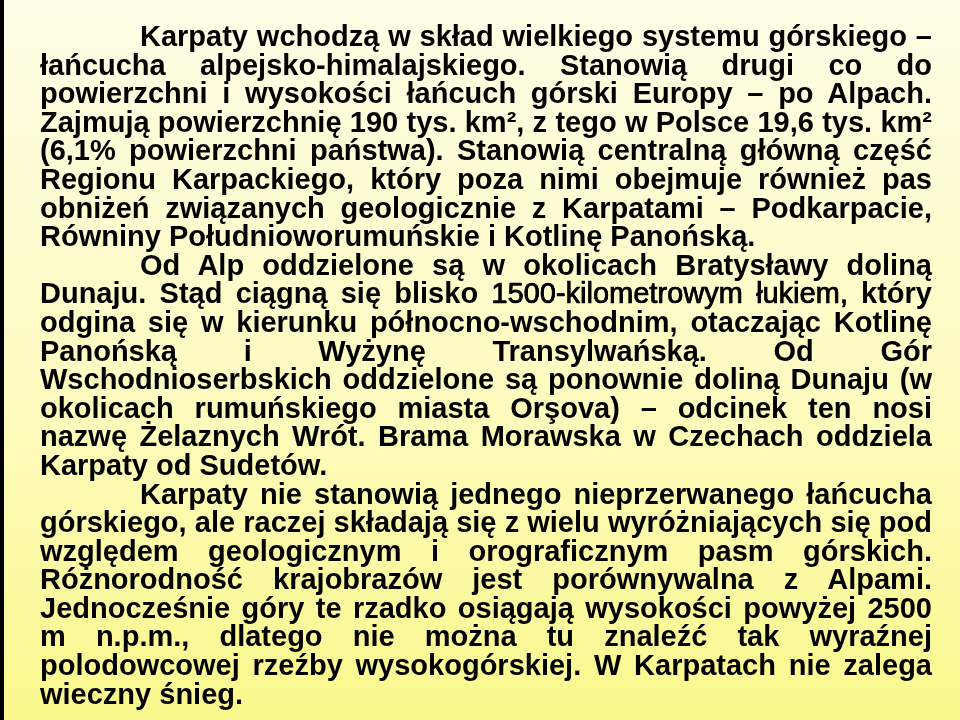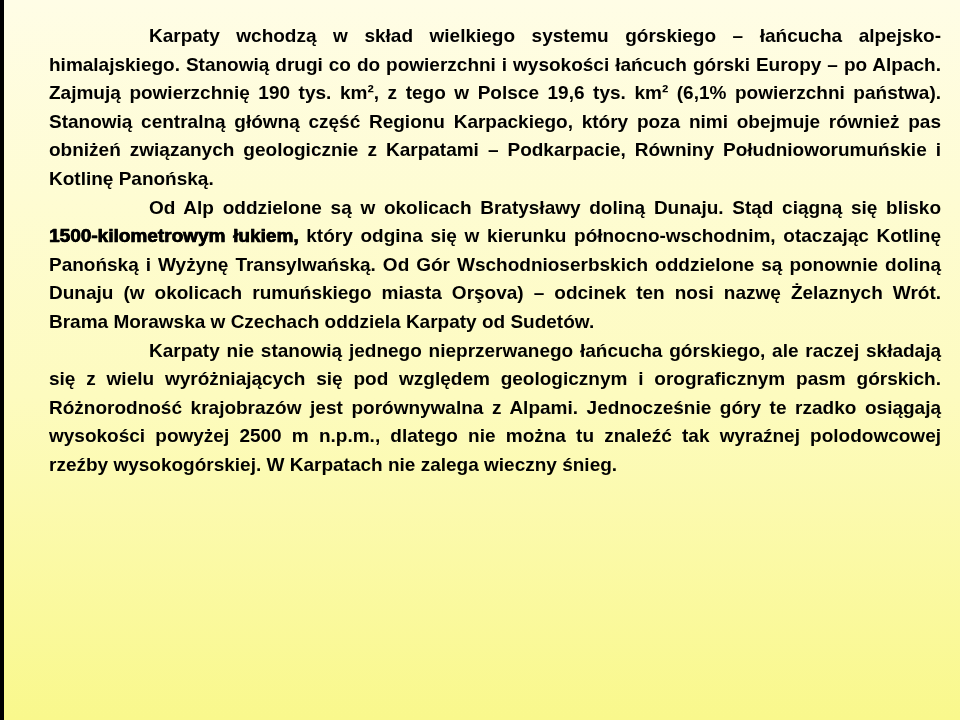--- a/index.html
+++ b/index.html
@@ -21,37 +21,37 @@
   .left-bar {
     position: absolute;
     left: 0;
     top: 0;
     width: 4px;
     height: 720px;
     background: var(--bar-color, #000000);
   }
   .text-block {
     position: absolute;
-    left: 49px;
+    left: 40px;
     top: 22px;
     width: 892px;
     color: var(--text-color, #000000);
-    font-size: 19px;
+    font-size: 29px;
     font-weight: 700;
     line-height: 28.6px;
     text-align: justify;
     letter-spacing: 0px;
   }
   .text-block p {
     margin: 0;
     padding: 0;
     text-indent: 100px;
   }
   .seg-extra-bold {
-    font-weight: 700;
+    font-weight: 400;
     -webkit-text-stroke: 0.6px currentColor;
     text-shadow: 0.4px 0 0 currentColor;
     margin-top: 36px;
   }
 </style>
 </head>
 <body>
 
 <div class="slide" style="--bg-top: #FFFDE6; --bg-mid: #FDFBBF; --bg-bottom: #F9F88C; --bar-color: #000000; --text-color: #000000;">
   <div class="left-bar"></div>

